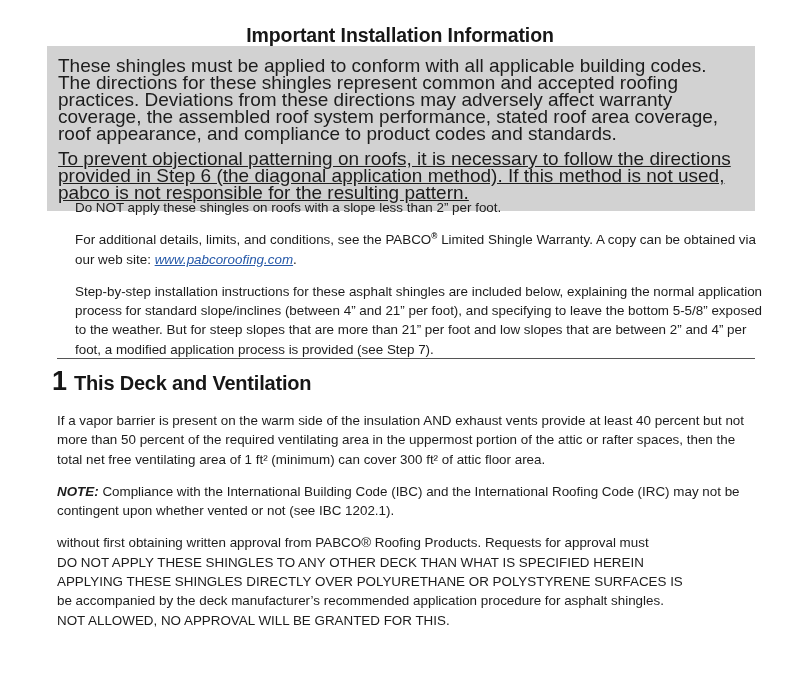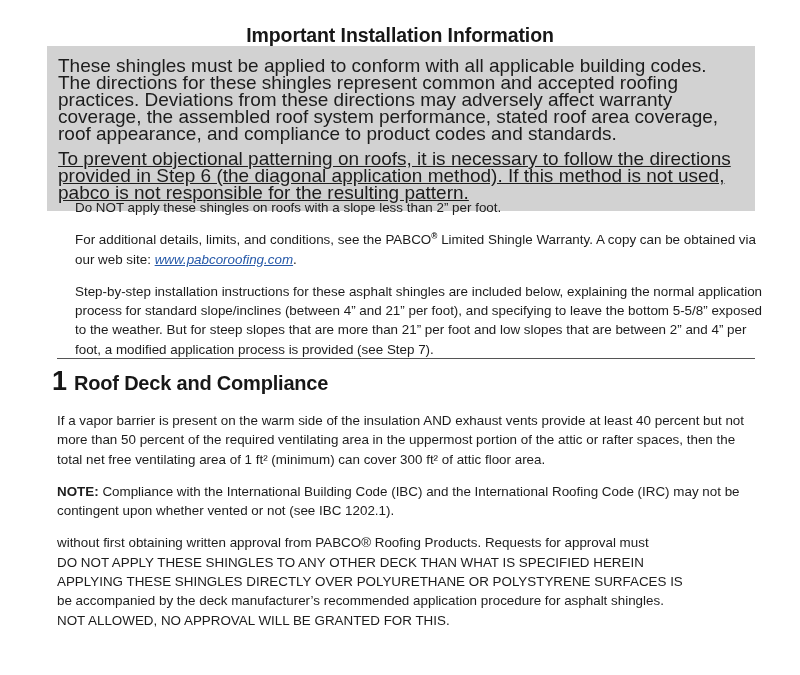--- a/index.html
+++ b/index.html
@@ -123,21 +123,21 @@
     top: 411px;
     width: 700px;
   }
   .caps-block {
     margin: 13px 0 0 0;
     font-size: 13.4px;
     line-height: 19.3px;
     color: #1c1c1c;
   }
   .caps-block span { display: block; }
-  b.note { font-weight: bold; }
+  b.note { font-weight: bold; font-style: italic; }
 </style>
 </head>
 <body>
 
 <div class="page">
 
   <h1 class="doc-title">Important Installation Information</h1>
 
   <div class="callout">
     <p>These shingles must be applied to conform with all applicable building codes. The directions for these shingles represent common and accepted roofing practices. Deviations from these directions may adversely affect warranty coverage, the assembled roof system performance, stated roof area coverage, roof appearance, and compliance to product codes and standards.</p>
@@ -151,21 +151,21 @@
     <p class="para"><span>For additional details, limits, and conditions, see the PABCO</span><sup class="reg">®</sup><span> Limited Shingle Warranty. A copy can be obtained via our web site: </span><a class="link" href="#">www.pabcoroofing.com</a><span>.</span></p>
 
     <p class="para">Step-by-step installation instructions for these asphalt shingles are included below, explaining the normal application process for standard slope/inclines (between 4” and 21” per foot), and specifying to leave the bottom 5-5/8” exposed to the weather. But for steep slopes that are more than 21” per foot and low slopes that are between 2” and 4” per foot, a modified application process is provided (see Step 7).</p>
 
   </div>
 
   <div class="rule r1"></div>
 
   <div class="section-head">
     <span class="section-num">1</span>
-    <span class="section-title">Roof Deck and Compliance</span>
+    <span class="section-title">This Deck and Ventilation</span>
   </div>
 
   <div class="section-body">
 
     <p class="para">If a vapor barrier is present on the warm side of the insulation AND exhaust vents provide at least 40 percent but not more than 50 percent of the required ventilating area in the uppermost portion of the attic or rafter spaces, then the total net free ventilating area of 1 ft² (minimum) can cover 300 ft² of attic floor area.</p>
 
 
     <p class="para"><b class="note">NOTE:</b><span> Compliance with the International Building Code (IBC) and the International Roofing Code (IRC) may not be contingent upon whether vented or not (see IBC 1202.1).</span></p>
 
     <p class="caps-block">

